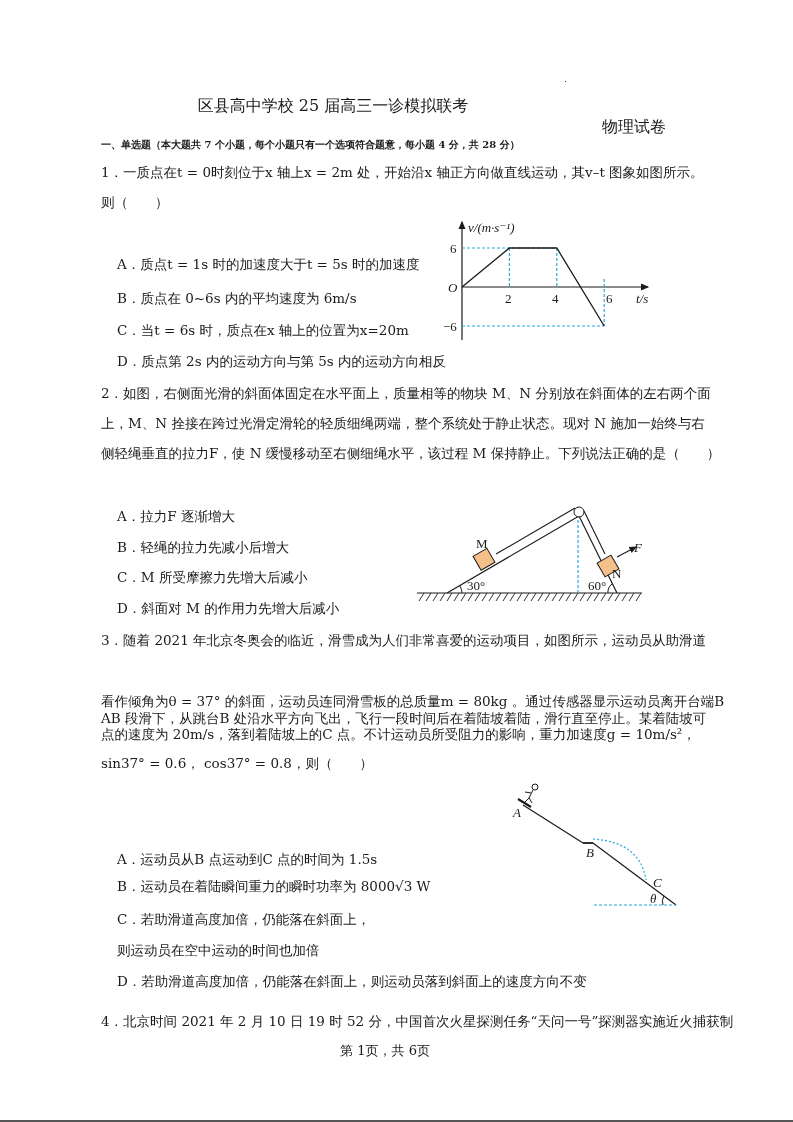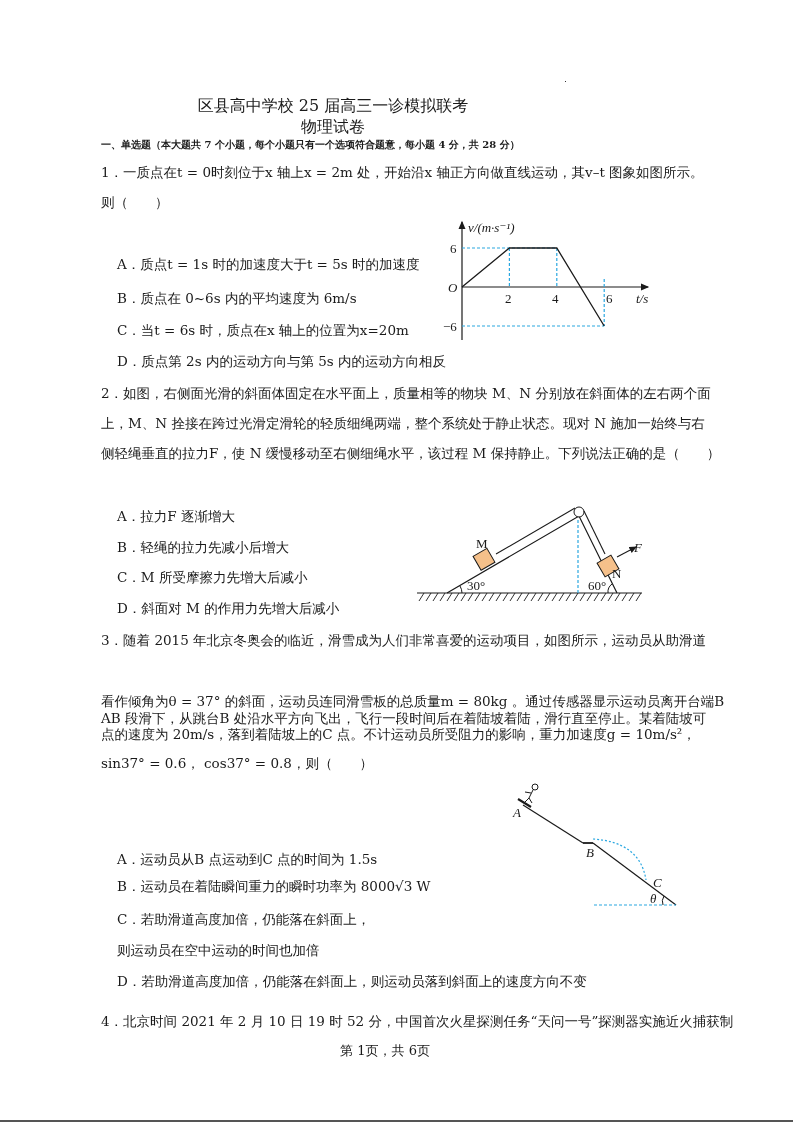--- a/index.html
+++ b/index.html
@@ -15,21 +15,21 @@
   .dot { position: absolute; left: 565px; top: 81px; width: 1px; height: 1px; background: #333; }
   svg { position: absolute; overflow: visible; }
   svg text { font-family: "Liberation Serif", "DejaVu Serif", serif; fill: #1a1a1a; }
 </style>
 </head>
 <body>
 
 <div class="dot"></div>
 
 <div class="abs title" style="top:96px;">区县高中学校 25 届高三一诊模拟联考</div>
-<div class="abs title" style="top:117px;">物理试卷</div>
+<div class="abs title" style="top:117px;text-align:right;">物理试卷</div>
 <div class="abs section" style="top:138px;">一、单选题（本大题共 7 个小题，每个小题只有一个选项符合题意，每小题 4 分，共 28 分）</div>
 
 <div>
   <div class="abs cont" style="top:164px;">
     <span>1．</span><span>一质点在t = 0时刻位于x 轴上x = 2m 处，开始沿x 轴正方向做直线运动，其v–t 图象如图所示。</span>
   </div>
   <div class="abs cont" style="top:194px;">则（　　）</div>
   <div class="abs opt" style="top:256px;text-align:right;">A．质点t = 1s 时的加速度大于t = 5s 时的加速度</div>
   <div class="abs opt" style="top:290px;">B．质点在 0~6s 内的平均速度为 6m/s</div>
   <div class="abs opt" style="top:322px;">C．当t = 6s 时，质点在x 轴上的位置为x=20m</div>
@@ -135,21 +135,21 @@
     <text x="612" y="578" font-size="13">N</text>
     <path d="M462,593 A15,15 0 0 0 460,586" fill="none" stroke="#1a1a1a" stroke-width="1"></path>
     <text x="467" y="590" font-size="13">30°</text>
     <path d="M608,593 A10,10 0 0 1 612,584" fill="none" stroke="#1a1a1a" stroke-width="1"></path>
     <text x="588" y="590" font-size="13">60°</text>
   </svg>
 </div>
 
 <div>
   <div class="abs cont" style="top:632px;">
-    <span>3．</span><span>随着 2015 年北京冬奥会的临近，滑雪成为人们非常喜爱的运动项目，如图所示，运动员从助滑道</span>
+    <span>3．</span><span>随着 2021 年北京冬奥会的临近，滑雪成为人们非常喜爱的运动项目，如图所示，运动员从助滑道</span>
   </div>
   <div class="abs cont" style="top:674px;margin-top:36px;">AB 段滑下，从跳台B 处沿水平方向飞出，飞行一段时间后在着陆坡着陆，滑行直至停止。某着陆坡可</div>
   <div class="abs cont" style="top:693px;">看作倾角为θ = 37° 的斜面，运动员连同滑雪板的总质量m = 80kg 。通过传感器显示运动员离开台端B</div>
   <div class="abs cont" style="top:726px;">点的速度为 20m/s，落到着陆坡上的C 点。不计运动员所受阻力的影响，重力加速度g = 10m/s²，</div>
   <div class="abs cont" style="top:755px;">sin37° = 0.6， cos37° = 0.8，则（　　）</div>
   <div class="abs opt" style="top:851px;">A．运动员从B 点运动到C 点的时间为 1.5s</div>
   <div class="abs opt" style="top:878px;">B．运动员在着陆瞬间重力的瞬时功率为 8000√3 W</div>
   <div class="abs opt" style="top:911px;">C．若助滑道高度加倍，仍能落在斜面上，</div>
   <div class="abs cont" style="top:942px;left:117px;">则运动员在空中运动的时间也加倍</div>
   <div class="abs opt" style="top:973px;">D．若助滑道高度加倍，仍能落在斜面上，则运动员落到斜面上的速度方向不变</div>

